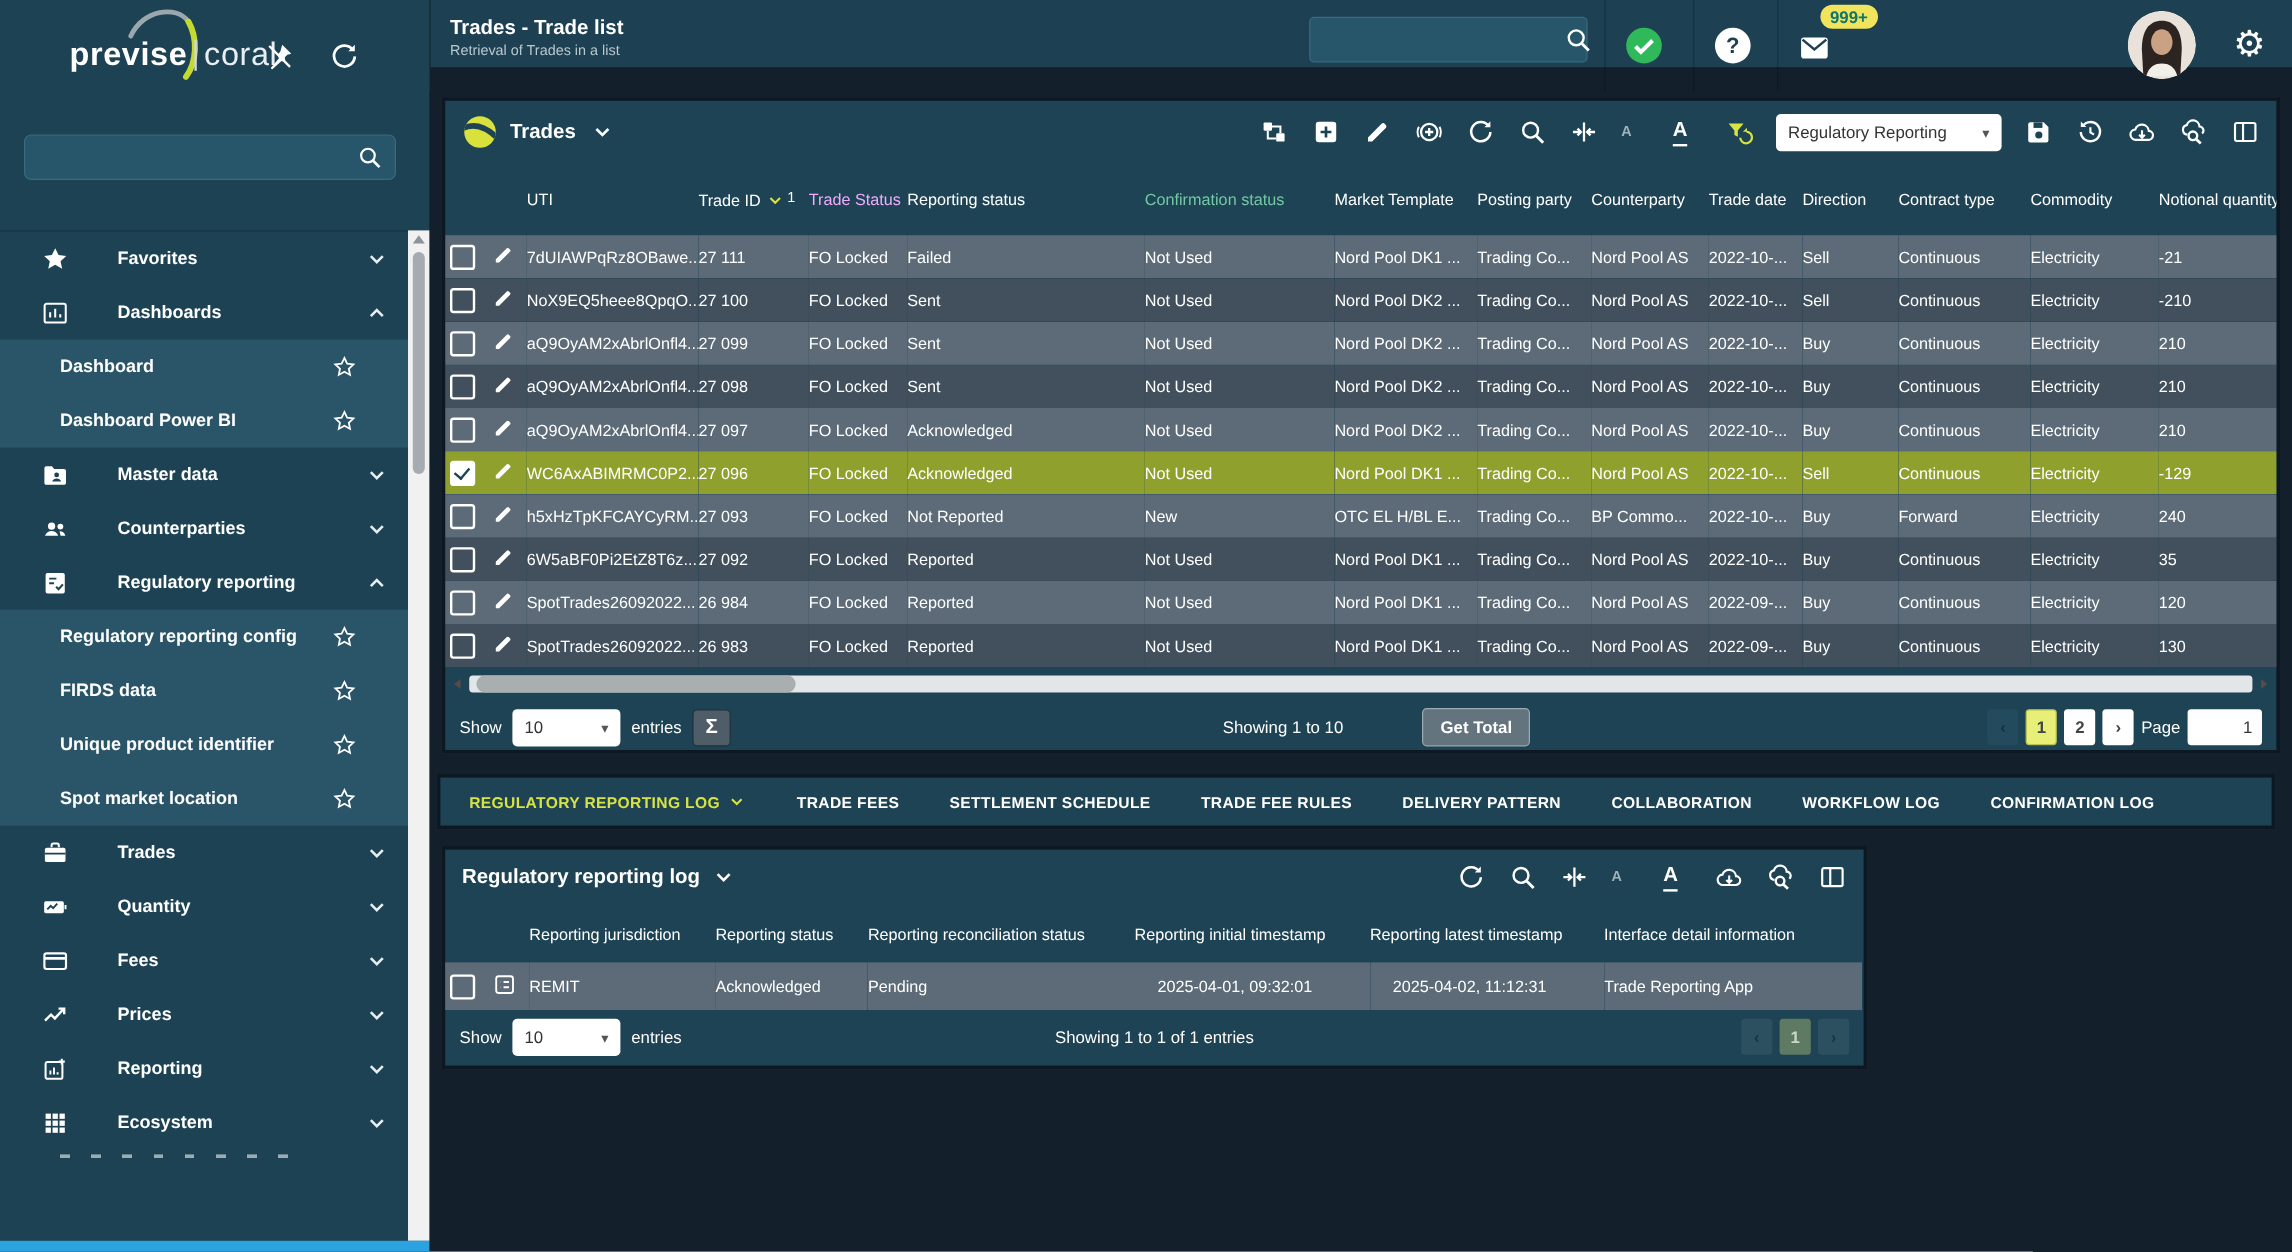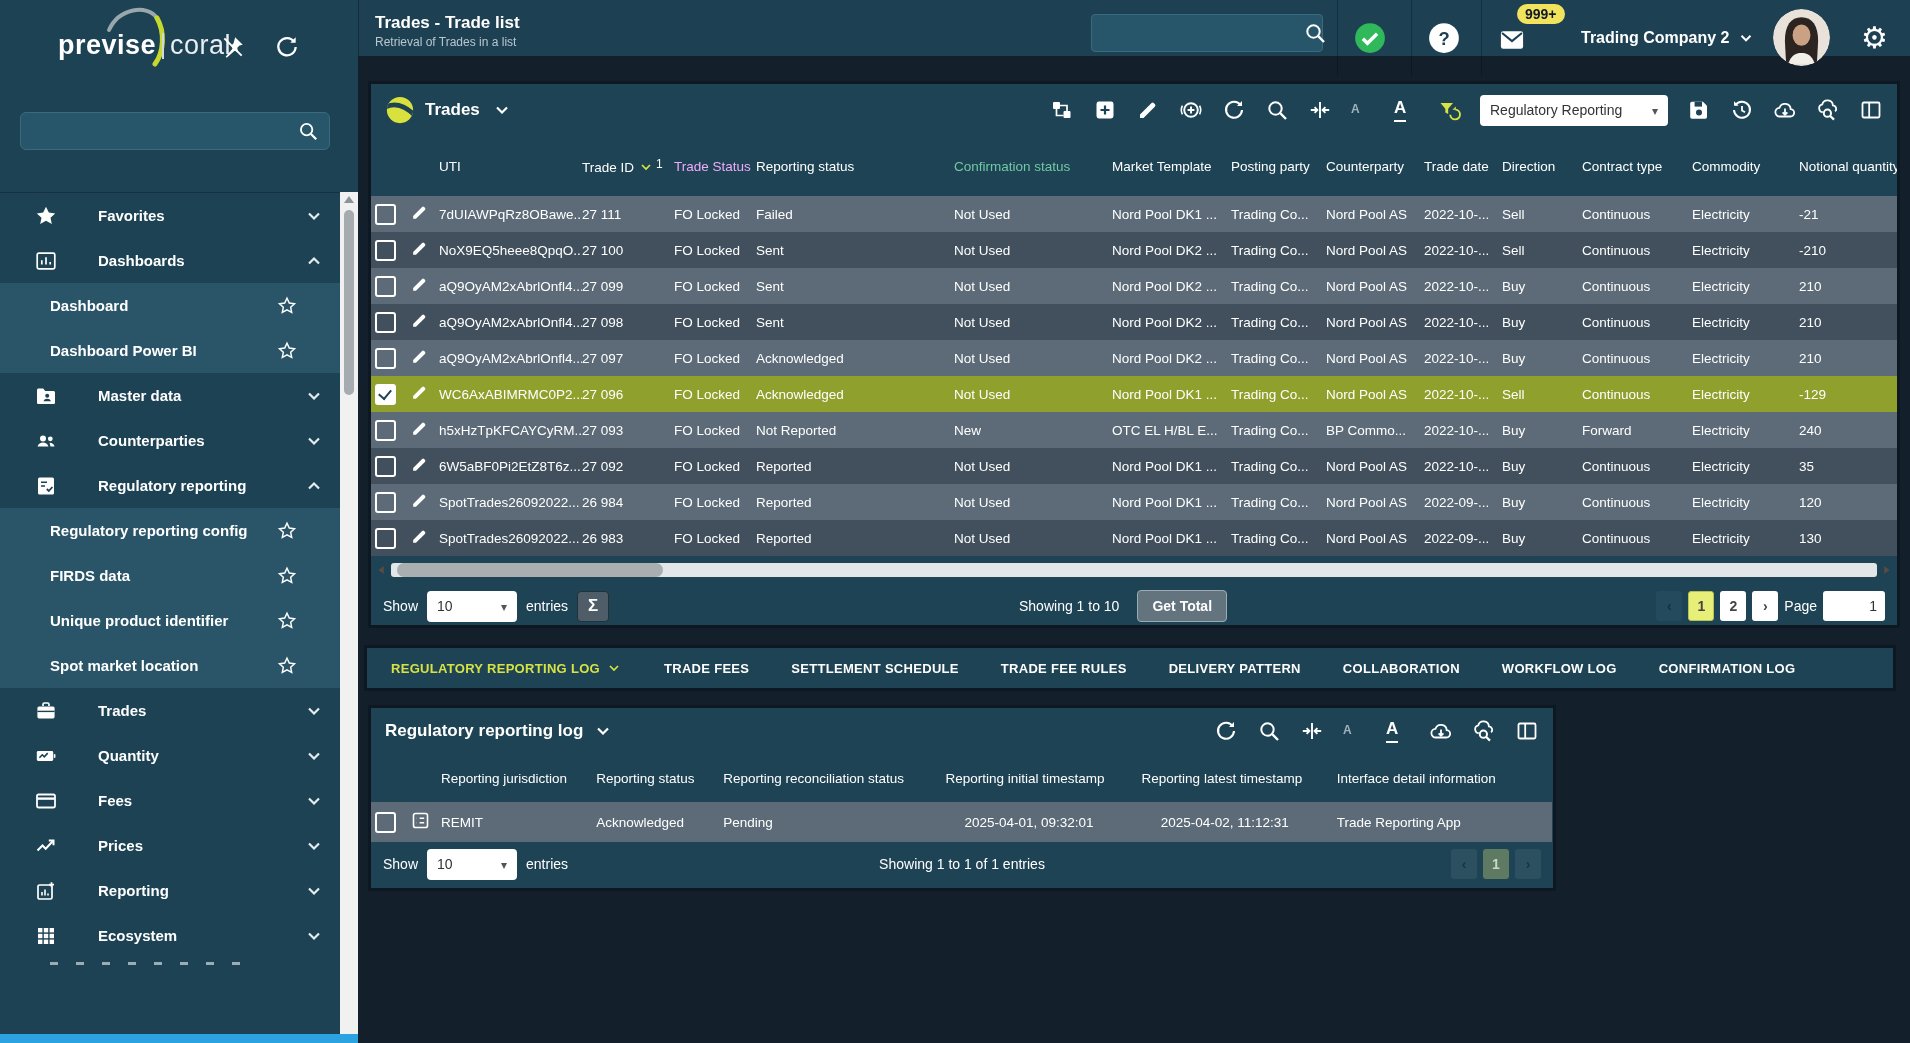--- a/index.html
+++ b/index.html
@@ -35,21 +35,21 @@
   .topbar{position:absolute;left:358px;top:0;right:0;height:56px;background:#1d4152;border-left:1px solid rgba(0,0,0,.3);}
   .tb-title{position:absolute;left:16px;top:13px;}
   .tb-title h1{margin:0;font-size:17px;font-weight:bold;}
   .tb-title .sub{font-size:12px;color:#b9c7cf;margin-top:2px;}
   .tb-search{position:absolute;left:732px;top:14px;width:232px;height:38px;background:#27566b;border:1px solid #3a6a80;border-radius:4px;display:flex;align-items:center;box-sizing:border-box;padding:0 8px;}
   .tb-search input{flex:1;background:transparent;border:none;outline:none;color:#fff;font-size:15px;font-family:inherit;}
   .tb-sep{position:absolute;top:0;width:1px;height:76px;background:rgba(0,0,0,.25);}
   .tb-check{position:absolute;left:994px;top:21px;width:34px;height:34px;}
   .tb-help{position:absolute;left:1068px;top:21px;width:34px;height:34px;}
   .tb-mail{position:absolute;left:1136px;top:26px;width:34px;height:28px;}
-  .mail-badge{position:absolute;left:1158px;top:4px;background:#f2e35c;color:#0f172a;font-size:14px;font-weight:bold;border-radius:10px;padding:2px 8px;}
+  .mail-badge{position:absolute;left:1158px;top:4px;background:#f2e35c;color:#0f766e;font-size:14px;font-weight:bold;border-radius:10px;padding:2px 8px;}
   .tb-company{position:absolute;left:1222px;top:0;height:76px;display:flex;align-items:center;gap:8px;font-size:16px;font-weight:bold;}
   .tb-company .chev{width:18px;height:18px;}
   .tb-avatar{position:absolute;left:1414px;top:9px;width:57px;height:57px;border-radius:50%;overflow:hidden;}
   .tb-gear{position:absolute;left:1502px;top:22px;width:32px;height:32px;}
   
   .main{position:absolute;left:358px;top:76px;right:0;bottom:0;background:#13202b;}
   .panel{background:#1d4354;border:3px solid #0d1822;box-sizing:border-box;}
   .trades-panel{position:absolute;left:10px;top:5px;width:1532px;height:547px;}
   .panel-head{height:52px;display:flex;align-items:center;padding:0 14px;gap:10px;}
   .panel-title{font-size:17px;font-weight:bold;}
@@ -83,21 +83,21 @@
   
   .hscroll{height:27px;display:flex;align-items:center;padding:0 4px;gap:2px;}
   .hs-arr{width:14px;height:14px;color:#5c4a44;}
   .hs-track{flex:1;height:14px;background:#e3e6e8;border-radius:3px;position:relative;}
   .hs-thumb{position:absolute;left:6px;top:0;width:266px;height:14px;background:#a9aeb1;border-radius:7px;cursor:grab;}
   
   .pagerbar{height:46px;display:flex;align-items:center;padding:0 12px;gap:9px;position:relative;font-size:14px;}
   .pg-center{position:absolute;left:648px;display:flex;align-items:center;gap:18px;}
   .sel-sm{width:70px;justify-content:space-between;}
   .sigma-btn{width:32px;height:31px;background:#4e5d68;border:1px solid #22313b;border-radius:4px;color:#fff;font-size:17px;font-weight:bold;display:flex;align-items:center;justify-content:center;cursor:pointer;}
-  .gettotal{background:#64747f;border:1px solid #9aabb4;border-radius:4px;color:#fff;font-size:14px;font-weight:bold;padding:7px 14px;cursor:pointer;}
+  .gettotal{background:#64747f;border:1px solid #9aabb4;border-radius:4px;color:#fff;font-size:14px;font-weight:bold;padding:7px 14px;cursor:pointer;margin-left:48px;}
   .pg-right{margin-left:auto;display:flex;align-items:center;gap:6px;}
   .pbtn{min-width:26px;height:30px;border-radius:3px;display:flex;align-items:center;justify-content:center;font-size:14px;font-weight:bold;padding:0 6px;cursor:pointer;box-sizing:border-box;}
   .pbtn.disabled{background:#234b5d;color:#16303d;}
   .pbtn.active{background:#e7ef79;border:1px solid #b9c24e;color:#444;}
   .pbtn.plain{background:#fff;color:#444;}
   .page-input{width:62px;height:30px;background:#fff;border:none;border-radius:3px;color:#333;font-size:14px;text-align:right;padding:0 8px;box-sizing:border-box;font-family:inherit;}
   
   .tabsbar{position:absolute;left:6px;top:569px;width:1532px;height:46px;background:#1d4354;border:3px solid #0d1822;box-sizing:border-box;display:flex;align-items:center;gap:42px;padding:0 24px;overflow:hidden;}
   .tab{font-size:13px;font-weight:bold;letter-spacing:.3px;white-space:nowrap;cursor:pointer;display:flex;align-items:center;gap:6px;}
   .tab.active{color:#d7e244;}
@@ -415,28 +415,20 @@
           <text x="12" y="16.6" text-anchor="middle" font-size="13" font-weight="bold" fill="#1d4152" font-family="Liberation Sans, sans-serif">?</text>
         </svg>
       </span>
     <span class="ic tb-mail">
         <svg viewBox="0 0 24 24" xmlns="http://www.w3.org/2000/svg">
           <rect x="2.5" y="4.5" width="19" height="15" rx="2" fill="currentColor"></rect>
           <path d="M3.5 6l8.5 7 8.5-7" fill="none" stroke="#1d4152" stroke-width="1.8"></path>
         </svg>
       </span>
     <span class="mail-badge">999+</span>
-    <div class="tb-company">
-      <span>Trading Company 2</span>
-      <span class="ic chev">
-          <svg viewBox="0 0 24 24" xmlns="http://www.w3.org/2000/svg">
-            <path d="M6 9l6 6 6-6" fill="none" stroke="currentColor" stroke-width="2.6"></path>
-          </svg>
-        </span>
-    </div>
     <div class="tb-avatar">
       <svg viewBox="0 0 48 48">
           <circle cx="24" cy="24" r="24" fill="#e9e2da"></circle>
           <path d="M10 27c0-13 5-20 14-20s14 7 14 20l-1 18H11z" fill="#2b2420"></path>
           <ellipse cx="24" cy="22" rx="7.5" ry="9" fill="#caa183"></ellipse>
           <path d="M13 46c2-7 6-9 11-9s9 2 11 9z" fill="#f2efe9"></path>
         </svg>
     </div>
     <span class="ic tb-gear">
         <span style="font-size:30px;line-height:32px;color:#fff">⚙</span>

